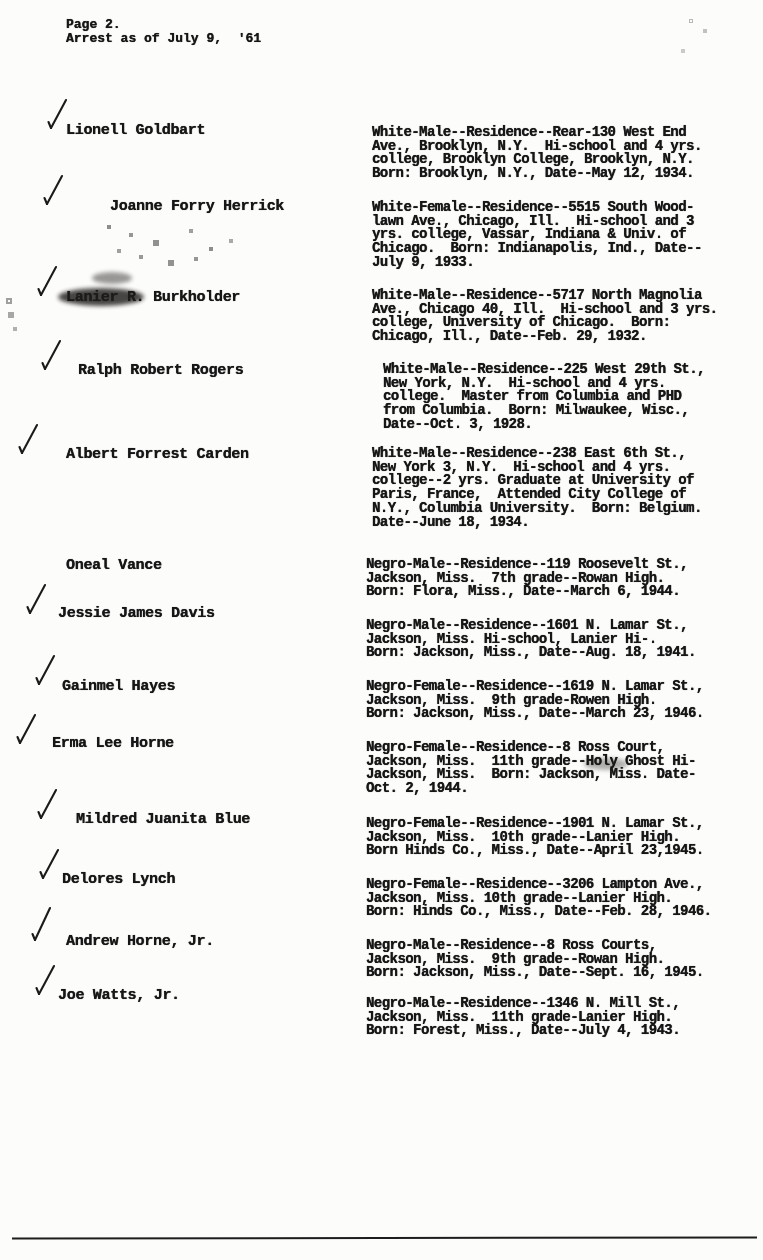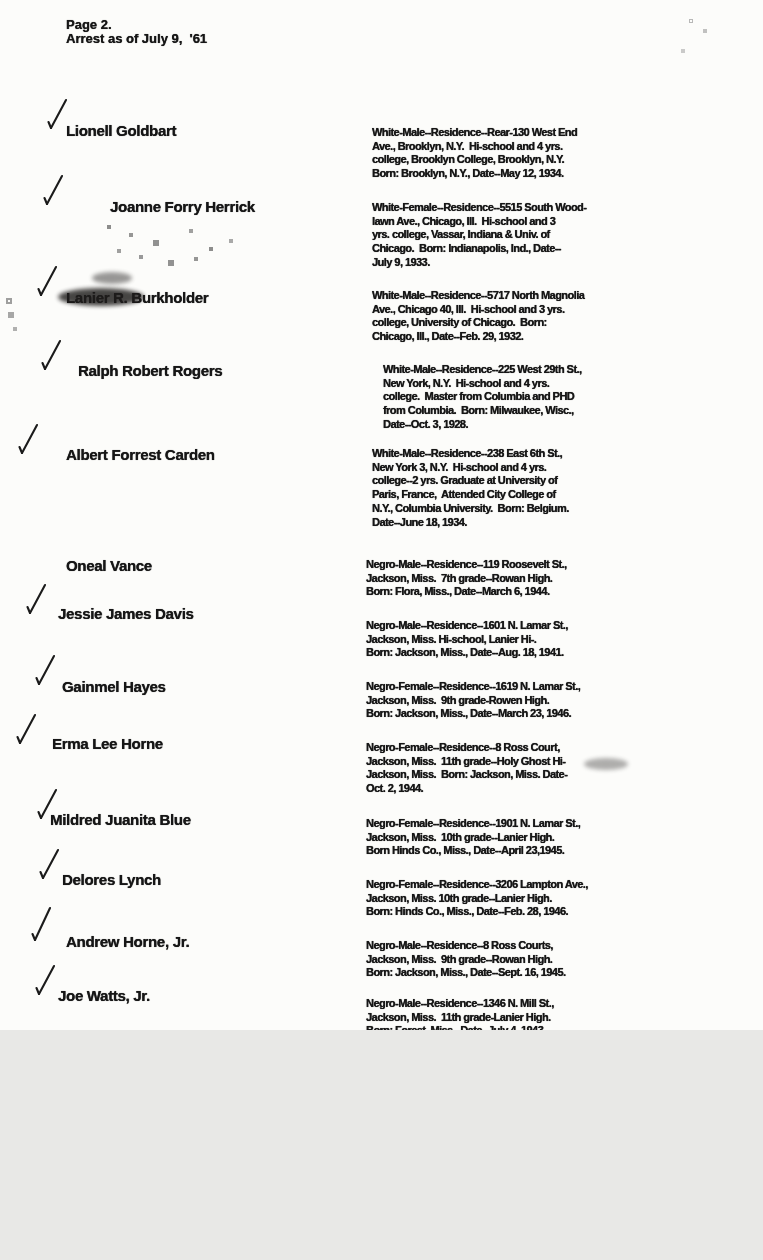--- a/index.html
+++ b/index.html
@@ -1,32 +1,32 @@
 <!DOCTYPE html>
 <html><head>
 <meta charset="utf-8">
 <style>
   html,body{margin:0;padding:0;background:#e8e8e6;}
   .page{
     position:relative;
-    width:763px;height:1030px;
+    width:763px;height:1260px;
     margin:0 auto;
     background:#fcfcfa;
     overflow:hidden;
-    font-family:Liberation Sans, sans-serif;
+    font-family:Liberation Mono, monospace;
     color:#161616;
   }
   .typed{
     font-weight:bold;
     text-shadow:0 0 0.7px rgba(10,10,10,0.85), 0.4px 0.4px 0 rgba(20,20,20,0.35);
     white-space:pre;
   }
   .hdr{position:absolute;left:66px;font-size:13px;line-height:14px;}
   .name{position:absolute;font-size:15px;letter-spacing:-0.3px;text-align:right;}
-  .desc{position:absolute;font-size:11px;letter-spacing:-0.55px;line-height:13.7px;}
+  .desc{position:absolute;font-size:14px;letter-spacing:-0.55px;line-height:13.7px;}
   .check{position:absolute;}
   .check path{stroke:#1b1b1b;stroke-width:2.1;fill:none;stroke-linecap:round;}
   .rule{position:absolute;left:12px;width:745px;height:2px;background:#1d1d1d;top:1237px;transform:rotate(-0.08deg);}
   .blot{position:absolute;background:#1f1d1c;border-radius:50%;filter:blur(2px);}
   .speckle{position:absolute;width:2px;height:2px;background:transparent;}
 </style>
 </head>
 <body>
 
 <div class="page">
@@ -137,21 +137,21 @@
 Jackson, Miss.  11th grade--Holy Ghost Hi-
 Jackson, Miss.  Born: Jackson, Miss. Date-
 Oct. 2, 1944.</div>
   </div>
 
   <div>
     <svg class="check" style="left:37px;top:787px;" width="22" height="34" viewBox="0 0 22 34">
         <path d="M4 31 L19 3"></path>
         <path d="M4 31 L1.5 25"></path>
       </svg>
-    <div class="name typed" style="left:50px;top:811px;">Mildred Juanita Blue</div>
+    <div class="name typed" style="left:76px;top:811px;">Mildred Juanita Blue</div>
     <div class="desc typed" style="left:366px;top:817px;">Negro-Female--Residence--1901 N. Lamar St.,
 Jackson, Miss.  10th grade--Lanier High.
 Born Hinds Co., Miss., Date--April 23,1945.</div>
   </div>
 
   <div>
     <svg class="check" style="left:39px;top:847px;" width="22" height="34" viewBox="0 0 22 34">
         <path d="M4 31 L19 3"></path>
         <path d="M4 31 L1.5 25"></path>
       </svg>

